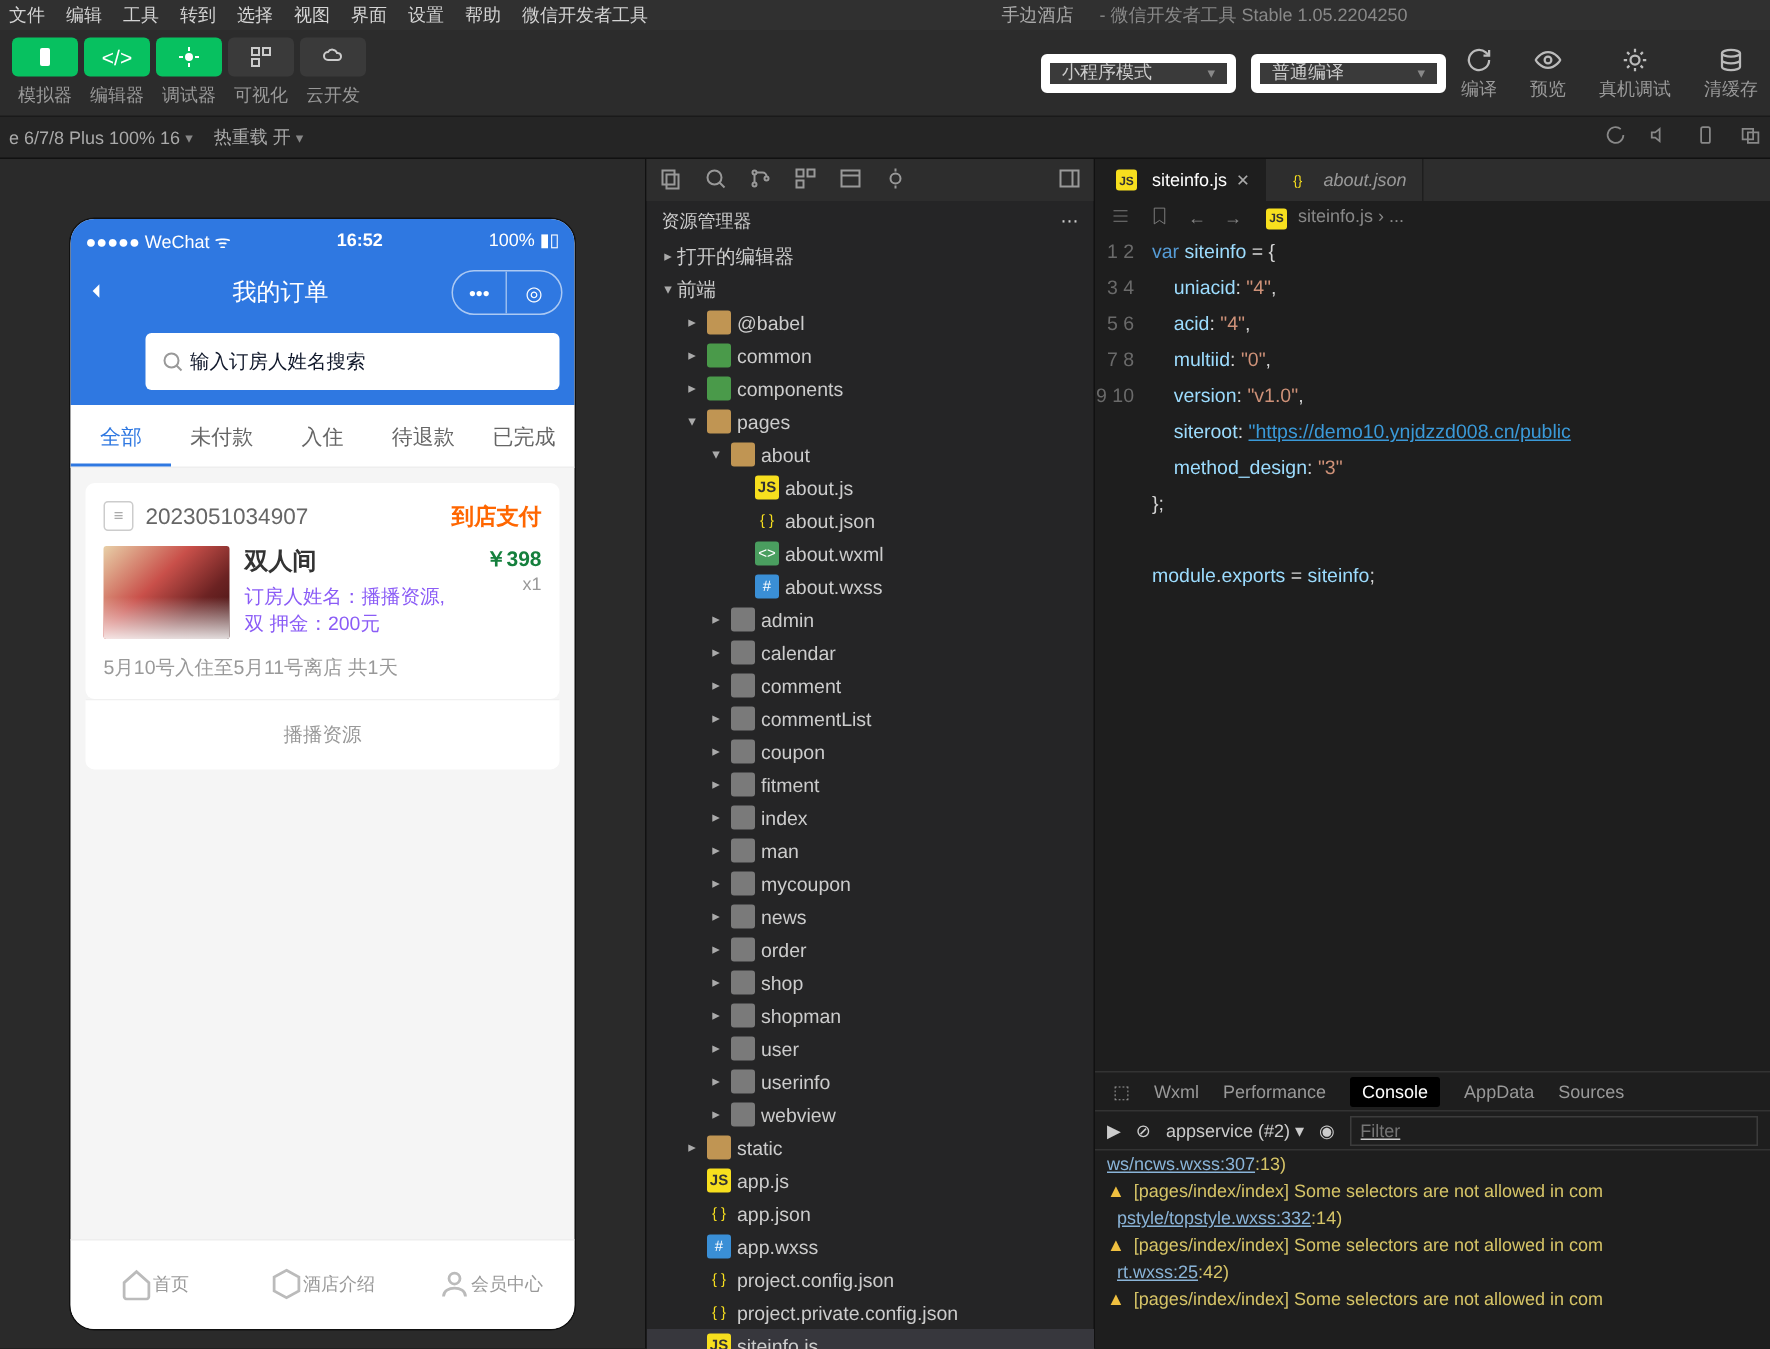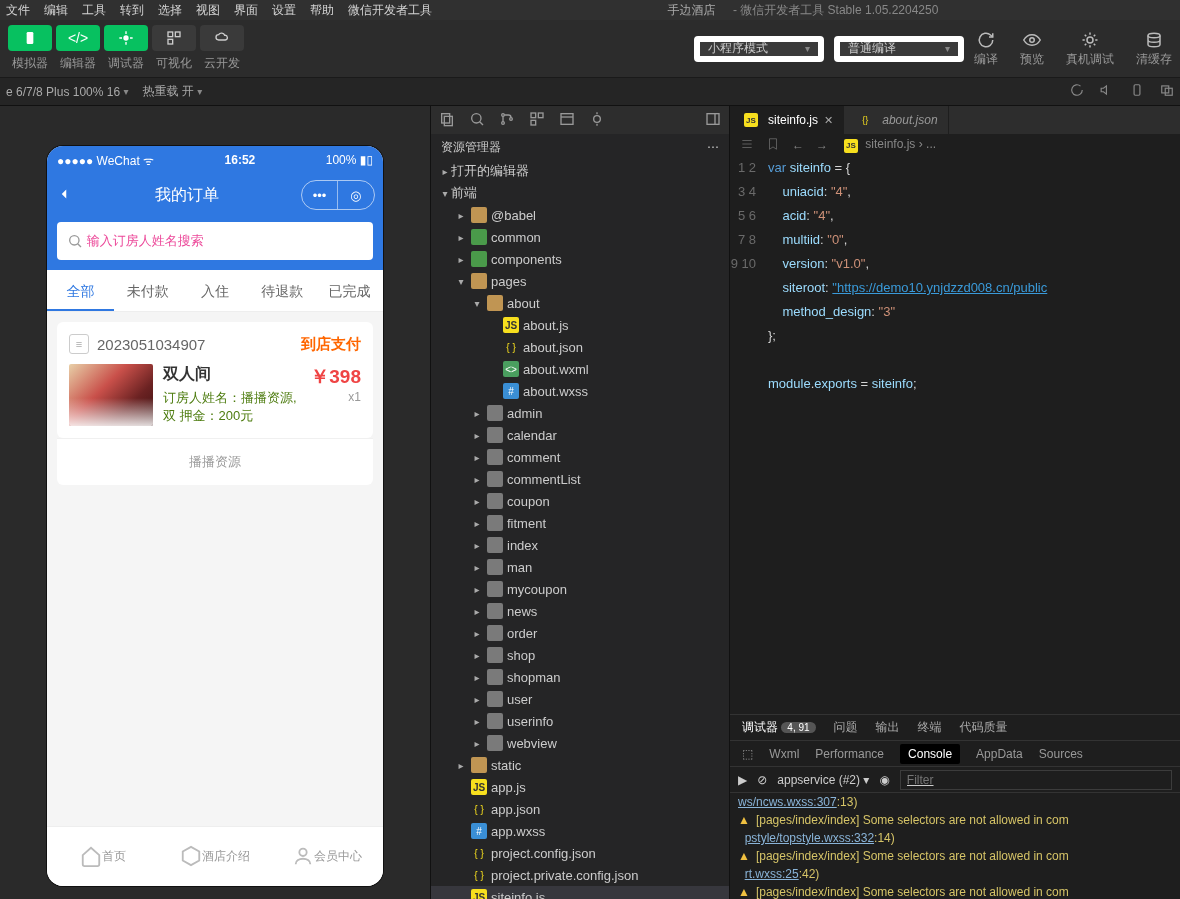--- a/index.html
+++ b/index.html
@@ -32,37 +32,37 @@
 .phone{width:336px;margin:0 auto;background:#f5f5f5;border-radius:16px;overflow:hidden;box-shadow:0 0 0 1px #111;height:740px;display:flex;flex-direction:column;}
 .statusbar{background:#2f78e1;color:#fff;height:28px;display:flex;align-items:center;padding:0 10px;font-size:12px;}
 .statusbar .center{flex:1;text-align:center;font-weight:600;}
 .navbar{background:#2f78e1;color:#fff;height:42px;display:flex;align-items:center;padding:0 8px;}
 .back svg{width:18px;height:18px;fill:#fff;}
 .nav-title{flex:1;text-align:center;font-size:16px;}
 .capsule{display:flex;border:1px solid rgba(255,255,255,.6);border-radius:16px;height:30px;overflow:hidden;}
 .capsule div{width:36px;display:flex;align-items:center;justify-content:center;color:#fff;}
 .capsule div:first-child{border-right:1px solid rgba(255,255,255,.5);}
 .searchbar{background:#2f78e1;padding:6px 10px 10px;}
-.searchbox{background:#fff;border-radius:4px;height:38px;display:flex;align-items:center;padding:0 10px;color:#ec4899;}
+.searchbox{background:#fff;border-radius:4px;height:38px;display:flex;align-items:center;padding:0 10px;color:#0f172a;margin-left:40px;}
 .tabs{background:#fff;display:flex;height:42px;border-bottom:1px solid #eee;}
 .tabs div{flex:1;text-align:center;line-height:42px;font-size:14px;color:#666;}
 .tabs div.active{color:#2f78e1;border-bottom:2px solid #2f78e1;}
 .order-card{background:#fff;margin:10px;border-radius:6px;padding:12px;}
 .oc-header{display:flex;align-items:center;margin-bottom:10px;}
 .oc-header .icon-order{width:20px;height:20px;border:1px solid #ccc;border-radius:3px;margin-right:8px;color:#aaa;font-size:11px;text-align:center;line-height:18px;}
 .oc-header .ono{color:#666;font-size:15px;}
 .oc-status{margin-left:auto;color:#f60;font-size:15px;font-weight:600;}
 .oc-body{display:flex;}
 .room-img{width:84px;height:62px;background:linear-gradient(135deg,#e8d0a8 0%,#c9504a 40%,#6b2222 70%,#3a1010 100%);border-radius:2px;margin-right:10px;position:relative;overflow:hidden;}
 .room-img::after{content:"";position:absolute;left:0;right:0;bottom:0;height:28px;background:linear-gradient(180deg,rgba(255,255,255,0),rgba(255,255,255,0.85));}
 .oc-info{flex:1;}
 .oc-info .room-name{font-size:16px;font-weight:600;color:#333;margin-bottom:4px;}
-.oc-info .line{font-size:13px;color:#4d7c0f;line-height:18px;}
+.oc-info .line{font-size:13px;color:#8b5cf6;line-height:18px;}
 .oc-price{text-align:right;}
-.oc-price .price{font-size:19px;color:#ef4444;font-weight:600;}
+.oc-price .price{font-size:14px;color:#15803d;font-weight:600;}
 .oc-price .qty{font-size:12px;color:#999;}
 .oc-date{color:#999;font-size:13px;margin-top:10px;}
 .order-foot{background:#fff;text-align:center;padding:14px;color:#999;font-size:13px;margin:0 10px;border-radius:0 0 6px 6px;margin-top:-10px;border-top:1px solid #f0f0f0;}
 .bottom-nav{margin-top:auto;background:#fff;border-top:1px solid #eee;height:60px;display:flex;}
 .bottom-nav div{flex:1;text-align:center;font-size:12px;color:#999;display:flex;flex-direction:row;align-items:center;justify-content:center;}
 .bni{width:22px;height:22px;margin-bottom:2px;stroke:#bbb;fill:none;stroke-width:2;}
 
 .explorer{width:300px;background:#252526;border-left:1px solid #111;border-right:1px solid #111;display:flex;flex-direction:column;}
 .exp-top{height:28px;background:#2d2d2d;display:flex;align-items:center;padding:0 8px;gap:14px;color:#888;}
 .exp-top svg{width:16px;height:16px;stroke:#999;fill:none;stroke-width:2;}
@@ -278,20 +278,21 @@
           <div class="oc-info">
             <div class="room-name">双人间</div>
             <div class="line">订房人姓名：播播资源,</div>
             <div class="line">双 押金：200元</div>
           </div>
           <div class="oc-price">
             <div class="price">￥398</div>
             <div class="qty">x1</div>
           </div>
         </div>
+        <div class="oc-date">5月10号入住至5月11号离店 共1天</div>
       </div>
       <div class="order-foot">播播资源</div>
       <div class="bottom-nav">
         <div>
             <svg class="bni" viewBox="0 0 24 24">
               <path d="M3 11l9-8 9 8v10a2 2 0 01-2 2H5a2 2 0 01-2-2z"></path>
             </svg>
             <span>首页</span>
           </div>
         <div>
@@ -561,27 +562,20 @@
     <span class="pr">multiid</span><span class="pu">: </span><span class="st">"0"</span><span class="pu">,</span>
     <span class="pr">version</span><span class="pu">: </span><span class="st">"v1.0"</span><span class="pu">,</span>
     <span class="pr">siteroot</span><span class="pu">: </span><span class="st li">"https://demo10.ynjdzzd008.cn/public</span>
     <span class="pr">method_design</span><span class="pu">: </span><span class="st">"3"</span>
 <span class="pu">};</span>
 
 <span class="va">module</span><span class="pu">.</span><span class="va">exports</span><span class="pu"> = </span><span class="va">siteinfo</span><span class="pu">;</span></div>
     </div>
 
     <div class="devtools">
-      <div class="dt-tabs">
-        <span class="active"><span>调试器</span> <span class="badge">4, 91</span></span>
-        <span>问题</span>
-        <span>输出</span>
-        <span>终端</span>
-        <span>代码质量</span>
-      </div>
       <div class="dt-sub">
         <span>⬚</span>
         <span>Wxml</span>
         <span>Performance</span>
         <span class="active">Console</span>
         <span>AppData</span>
         <span>Sources</span>
       </div>
       <div class="dt-filter">
         <span>▶</span>

